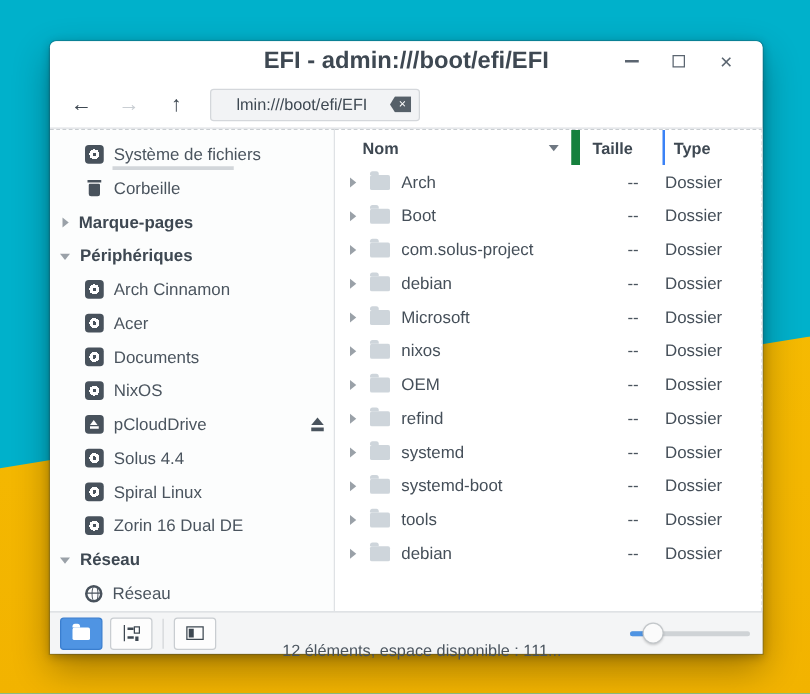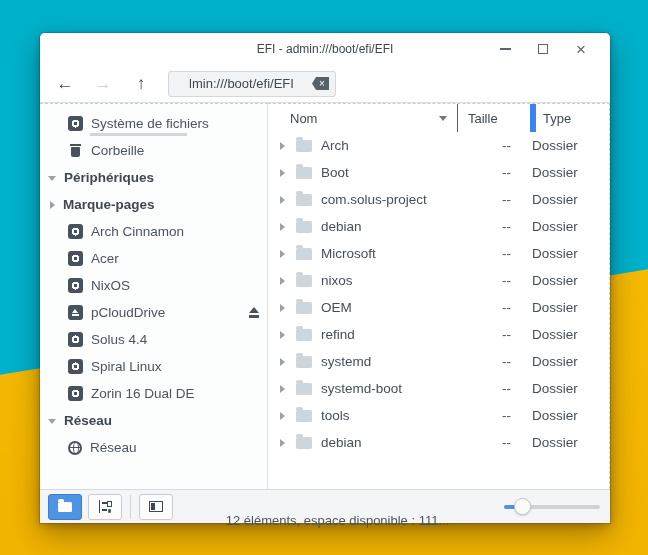--- a/index.html
+++ b/index.html
@@ -13,21 +13,21 @@
 
   
   .window { position:absolute; left:40px; top:33px; width:570px; height:490px;
     background:#fff; border-radius:5px 5px 0 0;
     box-shadow:0 12px 30px rgba(0,0,0,.32), 0 2px 8px rgba(0,0,0,.25);
     outline:1px solid rgba(40,60,70,.25); display:flex; flex-direction:column; }
 
   
   .titlebar { height:32px; position:relative; display:flex; align-items:center; justify-content:center;
     background:#fff; border-radius:5px 5px 0 0; }
-  .title { font-size:12px; font-weight:400; color:#3e4852; }
+  .title { font-size:19px; font-weight:700; color:#3e4852; }
   .win-controls { position:absolute; right:10px; top:0; height:32px; display:flex; align-items:center; }
   .wc { width:38px; height:32px; display:flex; align-items:center; justify-content:center;
     color:#5b6570; cursor:default; }
   .min-glyph { width:11px; height:2px; background:#5b6570; }
   .max-glyph { width:10px; height:10px; border:1.5px solid #5b6570; }
   .close-glyph { font-size:17px; line-height:17px; font-weight:400; }
 
   
   .toolbar { height:37px; display:flex; align-items:center; padding:0 10px; background:#fff; }
   .nav { width:30px; height:28px; display:flex; align-items:center; justify-content:center;
@@ -75,27 +75,27 @@
   .usage-fill { height:3px; background:#3584e4; }
 
   .eject-btn { position:absolute; right:6px; width:14px; height:12px; }
   .eject-btn::before { content:""; position:absolute; left:2px; top:0; width:0; height:0;
     border-left:5px solid transparent; border-right:5px solid transparent; border-bottom:6px solid #4a545e; }
   .eject-btn::after { content:""; position:absolute; left:2px; bottom:1px; width:10px; height:2.5px; background:#4a545e; }
 
   
   .filepane { flex:1; display:flex; flex-direction:column; border-top:1px dashed #c9cdd1;
     border-right:1px dashed #d2d5d8; background:#fff; }
-  .lv-header { height:28px; display:flex; align-items:center; font-weight:400; font-size:13px; color:#3e4852; }
+  .lv-header { height:28px; display:flex; align-items:center; font-weight:700; font-size:13px; color:#3e4852; }
   .col-name { width:189px; padding-left:22px; display:flex; align-items:center; height:100%; }
   .col-name .hdr-label { flex:1; }
   .sort-arrow { width:0; height:0; border-top:5px solid #6f7882; border-left:4.5px solid transparent;
     border-right:4.5px solid transparent; margin-right:10px; }
-  .col-size { width:73px; padding-left:10px; border-left:1px solid #15803d; height:100%; display:flex; align-items:center; }
-  .col-type { flex:1; padding-left:7px; border-left:6px solid #3b82f6; height:100%; display:flex; align-items:center; }
+  .col-size { width:73px; padding-left:10px; border-left:7px solid #15803d; height:100%; display:flex; align-items:center; }
+  .col-type { flex:1; padding-left:7px; border-left:2px solid #3b82f6; height:100%; display:flex; align-items:center; }
   .row { height:27px; display:flex; align-items:center; font-size:13.5px; color:#454f59; }
   .expander { width:0; height:0; border-left:5px solid #9aa1a8; border-top:4px solid transparent;
     border-bottom:4px solid transparent; margin-left:12px; flex:0 0 auto; }
   .folder-ic { width:16px; height:12px; background:#ced5db; border-radius:1.5px; margin-left:11px; position:relative; flex:0 0 auto; }
   .folder-ic::before { content:""; position:absolute; top:-2.5px; left:0; width:7px; height:3px;
     background:#ced5db; border-radius:2px 2px 0 0; }
   .fname { margin-left:9px; width:131px; white-space:nowrap; overflow:hidden; }
   .fsize { width:73px; text-align:right; padding-right:14px; color:#4a545e; }
   .ftype { flex:1; padding-left:7px; }
 
@@ -161,34 +161,38 @@
       <div class="s-item">
         <span class="ic drive-icon"></span>
         <span class="s-label">Système de fichiers</span>
         <span class="usage"><span class="usage-fill" style="width:68px"></span></span>
       </div>
       <div class="s-item">
         <span class="ic trash-icon"></span>
         <span class="s-label">Corbeille</span>
       </div>
       <div class="s-cat">
+        <span class="tri collapsed"></span>
+        <span class="s-cat-label">Marque-pages</span>
+      </div>
+      <div class="s-cat">
         <span class="tri expanded"></span>
         <span class="s-cat-label">Périphériques</span>
       </div>
-      <div class="s-cat">
-        <span class="tri collapsed"></span>
-        <span class="s-cat-label">Marque-pages</span>
-      </div>
       <div class="s-item">
         <span class="ic drive-icon"></span>
         <span class="s-label">Arch Cinnamon</span>
       </div>
       <div class="s-item">
         <span class="ic drive-icon"></span>
         <span class="s-label">Acer</span>
+      </div>
+      <div class="s-item">
+        <span class="ic drive-icon"></span>
+        <span class="s-label">Documents</span>
       </div>
       <div class="s-item">
         <span class="ic drive-icon"></span>
         <span class="s-label">NixOS</span>
       </div>
       <div class="s-item">
         <span class="ic drive-eject-icon"></span>
         <span class="s-label">pCloudDrive</span>
         <span class="eject-btn"></span>
       </div>

